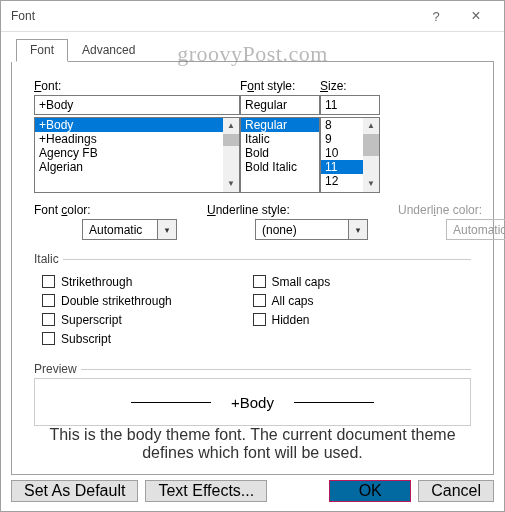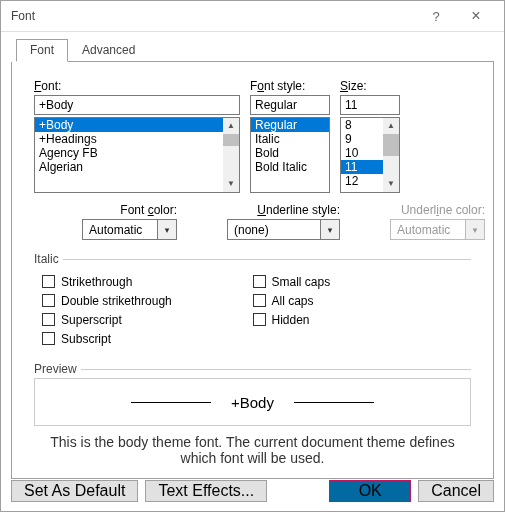--- a/index.html
+++ b/index.html
@@ -65,21 +65,20 @@
   left: 0; right: 0;
   text-align: center;
   font-family: Georgia, serif;
   font-size: 22px;
   color: rgba(80,80,80,0.4);
   pointer-events: none;
   letter-spacing: 0.5px;
 }
 .row1 {
   display: flex;
-  gap: 10px;
   margin-bottom: 10px;
 }
 .col-font { flex: 0 0 206px; }
 .col-style { flex: 0 0 80px; }
 .col-size { flex: 0 0 60px; }
 .flabel {
   display: block;
   margin-bottom: 2px;
 }
 .flabel .u { text-decoration: underline; }
@@ -124,23 +123,22 @@
   line-height: 14px;
   font-size: 12px;
   white-space: nowrap;
 }
 .li.sel {
   background: #0078d7;
   color: #fff;
 }
 .row2 {
   display: flex;
-  gap: 2px;
+  gap: 30px;
   margin: 6px 0 2px 0;
-  text-align: right;
 }
 .combo-col .flabel { margin-bottom: 2px; }
 .combo {
   display: flex;
   height: 21px;
   padding-left: 48px;
 }
 .combo .val {
   border: 1px solid #7a7a7a;
   padding: 1px 6px;
@@ -206,22 +204,21 @@
 .preview-box .pline {
   width: 80px;
   height: 1px;
   background: #000;
 }
 .preview-box .ptext {
   font-size: 15px;
 }
 .hint {
   text-align: center;
-  margin-top: 8px;
-  font-size: 14px;
+  font-size: 16px;
   color: #333;
 }
 .footer {
   position: absolute;
   left: 10px; right: 10px; bottom: 9px;
   display: flex;
   gap: 7px;
 }
 .footer .spacer { flex: 1; }
 .btnf {
@@ -244,20 +241,21 @@
 </style>
 </head>
 <body>
 
 <div class="dialog">
   <div class="titlebar">
     <span class="title">Font</span>
     <span class="sys">?</span>
     <span class="sys close">×</span>
   </div>
+  <div class="watermark">groovyPost.com</div>
 
   <div class="content">
     <div class="tabs">
       <div class="tab active">Font</div>
       <div class="tab">Advanced</div>
     </div>
     <div class="panel">
       <div class="row1">
         <div class="col-font">
           <span class="flabel"><span class="u">F</span>ont:</span>

